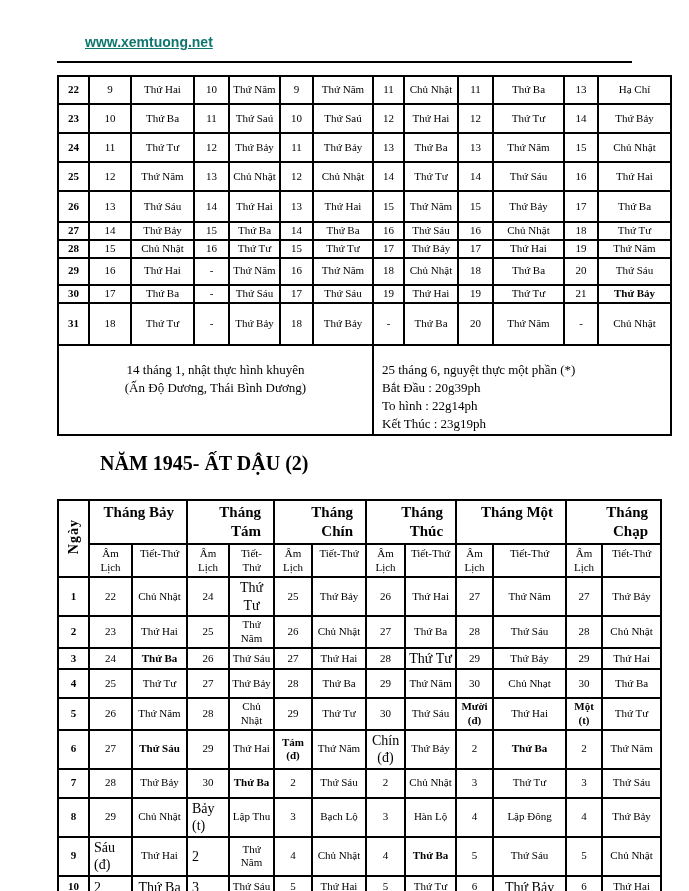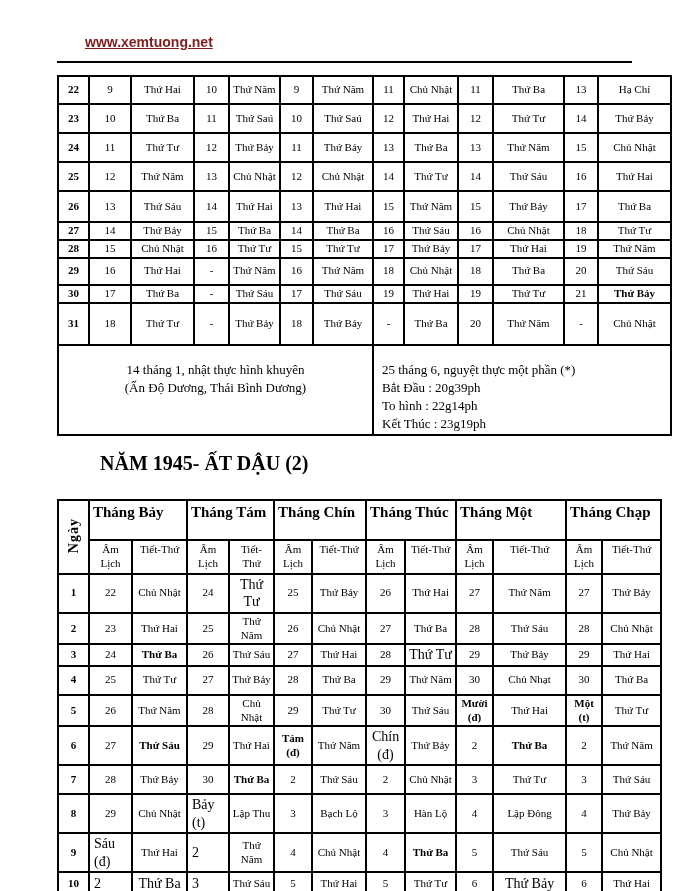--- a/index.html
+++ b/index.html
@@ -9,21 +9,21 @@
     font-family:"Liberation Serif", serif;
     overflow:hidden;
   }
   .page-header {
     margin:34px 60px 0 85px;
     display:flex; justify-content:space-between; align-items:baseline;
   }
   .doc-title { font-size:14px; letter-spacing:0.2px; }
   .site-link {
     font-family:"Liberation Sans", sans-serif;
-    font-size:14px; font-weight:bold; color:#7f1d1d;
+    font-size:14px; font-weight:bold; color:#0f766e;
     text-decoration:underline; margin-right:28px;
   }
   .rule {
     margin:11px 0 0 57px; width:575px; height:0;
     border-top:2px solid #000;
   }
   table { border-collapse:collapse; table-layout:fixed; margin-left:57px; }
   td, th {
     border:2px solid #000;
     font-size:11px; font-weight:normal;
@@ -35,22 +35,22 @@
   .t1 tbody td:first-child, .t2 tbody td:first-child { font-weight:bold; }
   td.b { font-weight:bold; }
   td.lg { font-size:14px; }
   td.left { text-align:left; padding-left:4px; }
   .t1 tfoot td { font-size:13px; vertical-align:top; padding-top:15px; line-height:1.4; }
   .foot-left { text-align:center; }
   .foot-right { text-align:left; padding-left:8px; }
   .section-title { margin:16px 0 0 100px; font-size:20px; font-weight:bold; }
   .t2-wrap { margin-top:24px; }
   .t2 thead th.month {
-    font-size:15px; font-weight:bold; text-align:left;
-    vertical-align:top; padding:2px 3px;
+    font-size:15px; font-weight:bold; text-align:right;
+    vertical-align:top; padding:2px 12px;
   }
   .t2 thead th.sub {
     text-align:center; vertical-align:top; padding:2px 3px; font-size:11px;
   }
   .corner { vertical-align:middle; }
   .vtext {
     display:inline-block;
     writing-mode:vertical-rl; transform:rotate(180deg);
     font-weight:bold; font-size:14px; letter-spacing:1px;
   }

